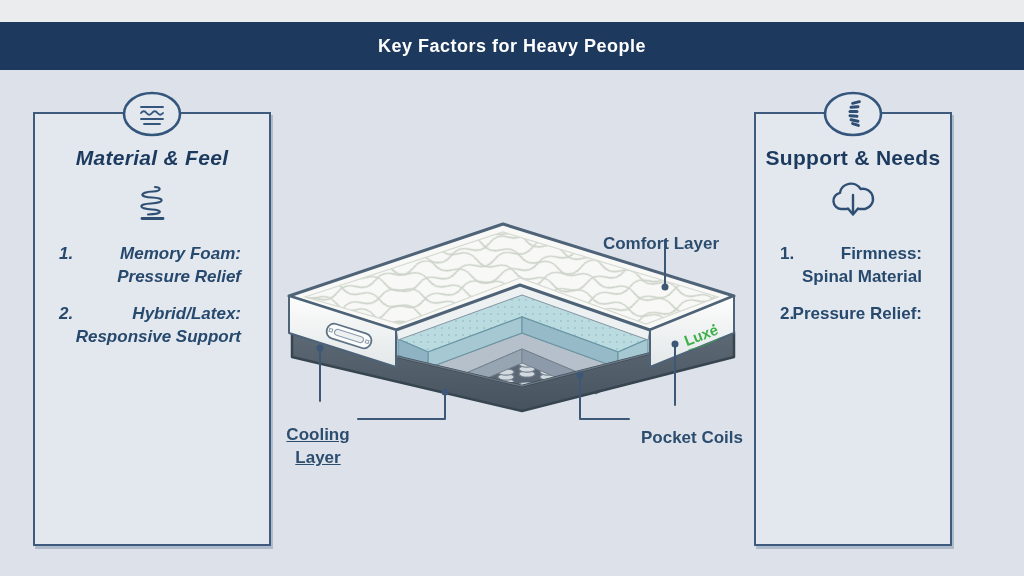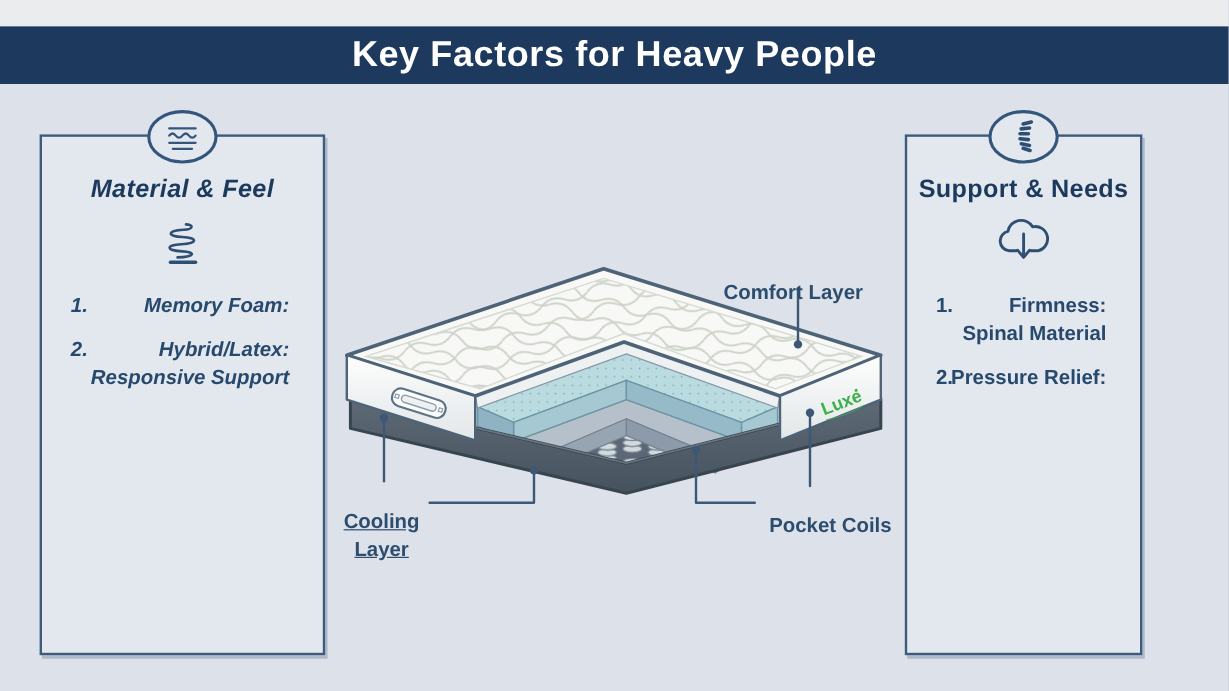--- a/index.html
+++ b/index.html
@@ -1,21 +1,21 @@
 <!DOCTYPE html>
 <html><head>
 <meta charset="utf-8">
 <style>
   html,body{margin:0;padding:0;background:#b9c0cc;}
   .stage{position:relative;width:1024px;height:576px;overflow:hidden;
          background:#dde2ea;font-family:"Liberation Sans",sans-serif;}
   .topstrip{position:absolute;top:0;left:0;width:1024px;height:22px;background:#eaecee;}
   .headerbar{position:absolute;top:22px;left:0;width:1024px;height:48px;background:#1d3a5e;
              display:flex;align-items:center;justify-content:center;}
-  .headerbar .title{color:#ffffff;font-size:30px;font-weight:bold;letter-spacing:.5px;}
+  .headerbar .title{color:#ffffff;font-size:18px;font-weight:bold;letter-spacing:.5px;}
 
   .panel{position:absolute;top:112px;height:434px;background:#e3e8ef;
          border:2px solid #3e5a7c;box-shadow:2px 3px 0 rgba(120,140,165,.45);box-sizing:border-box;}
   .panel.left{left:33px;width:238px;font-style:italic;}
   .panel.right{left:754px;width:198px;}
   .badge{position:absolute;top:-24px;left:50%;transform:translateX(-50%);}
   .panel h2{margin:32px 6px 0;text-align:center;font-size:21px;color:#1c3a5e;
             letter-spacing:.3px;font-weight:bold;}
   .picon{display:block;margin:10px auto 0;}
   .plist{margin-top:14px;}
@@ -61,20 +61,21 @@
           <path stroke-width="2.2" d="M23,7 C29,7 30,11 21,11.5 C7,12 7,17 20,17.5 C33,18 33,23 19,23.5 C6,24 6,29 20,29.5 C31,30 31,34 16,34.5"></path>
           <line x1="10" y1="38.5" x2="31" y2="38.5" stroke-width="2.8"></line>
         </g>
       </svg>
     </span>
     <div class="plist">
       <div class="item">
         <span class="num">1.</span>
         <div class="txt">
           <div>Memory Foam:</div>
+          <div>Pressure Relief</div>
         </div>
       </div>
       <div class="item">
         <span class="num">2.</span>
         <div class="txt">
           <div>Hybrid/Latex:</div>
           <div>Responsive Support</div>
         </div>
       </div>
     </div>

